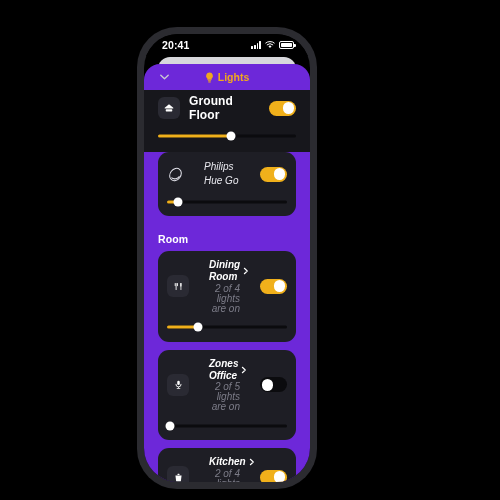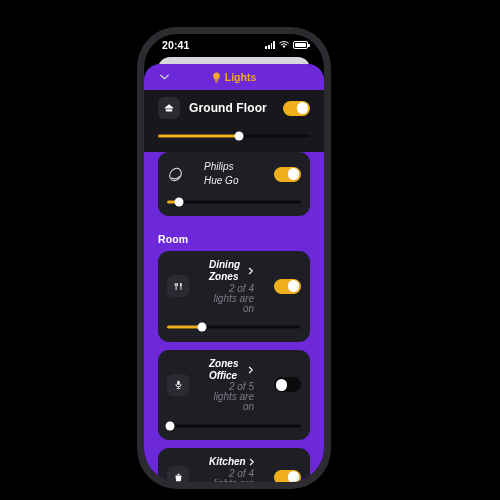--- a/index.html
+++ b/index.html
@@ -17,21 +17,21 @@
     width: 500px;
     height: 500px;
     background: #000000;
   }
 
   
   .phone-frame {
     position: absolute;
     left: 137px;
     top: 27px;
-    width: 194px;
+    width: 180px;
     height: 462px;
     background: #2b2b30;
     border-radius: 40px;
     box-sizing: border-box;
     padding: 7px;
     overflow: hidden;
   }
 
   .phone-screen {
     position: relative;
@@ -379,21 +379,21 @@
                 <svg viewBox="0 0 14 14" width="11" height="11">
                   <rect x="3.4" y="2.4" width="1.1" height="9.2" rx=".5" fill="#fff"></rect>
                   <rect x="5.2" y="2.4" width="1.1" height="4.2" rx=".5" fill="#fff"></rect>
                   <rect x="2.2" y="2.4" width="1.1" height="4.2" rx=".5" fill="#fff"></rect>
                   <rect x="9.1" y="2.4" width="1.9" height="5" rx=".9" fill="#fff"></rect>
                   <rect x="9.6" y="6.6" width="1" height="5" rx=".5" fill="#fff"></rect>
                 </svg>
               </div>
               <div class="card-texts">
                 <div class="card-title">
-                  <span>Dining Zones</span>
+                  <span>Dining Room</span>
                   <svg class="chev-right" viewBox="0 0 7 9">
                     <path d="M1.6 1.3 L5 4.5 L1.6 7.7" stroke="#ffffff" stroke-width="1.3" fill="none" stroke-linecap="round" stroke-linejoin="round"></path>
                   </svg>
                 </div>
                 <div class="card-sub">2 of 4 lights are on</div>
               </div>
               <div class="toggle on">
                   <div class="knob"></div>
                 </div>
             </div>

